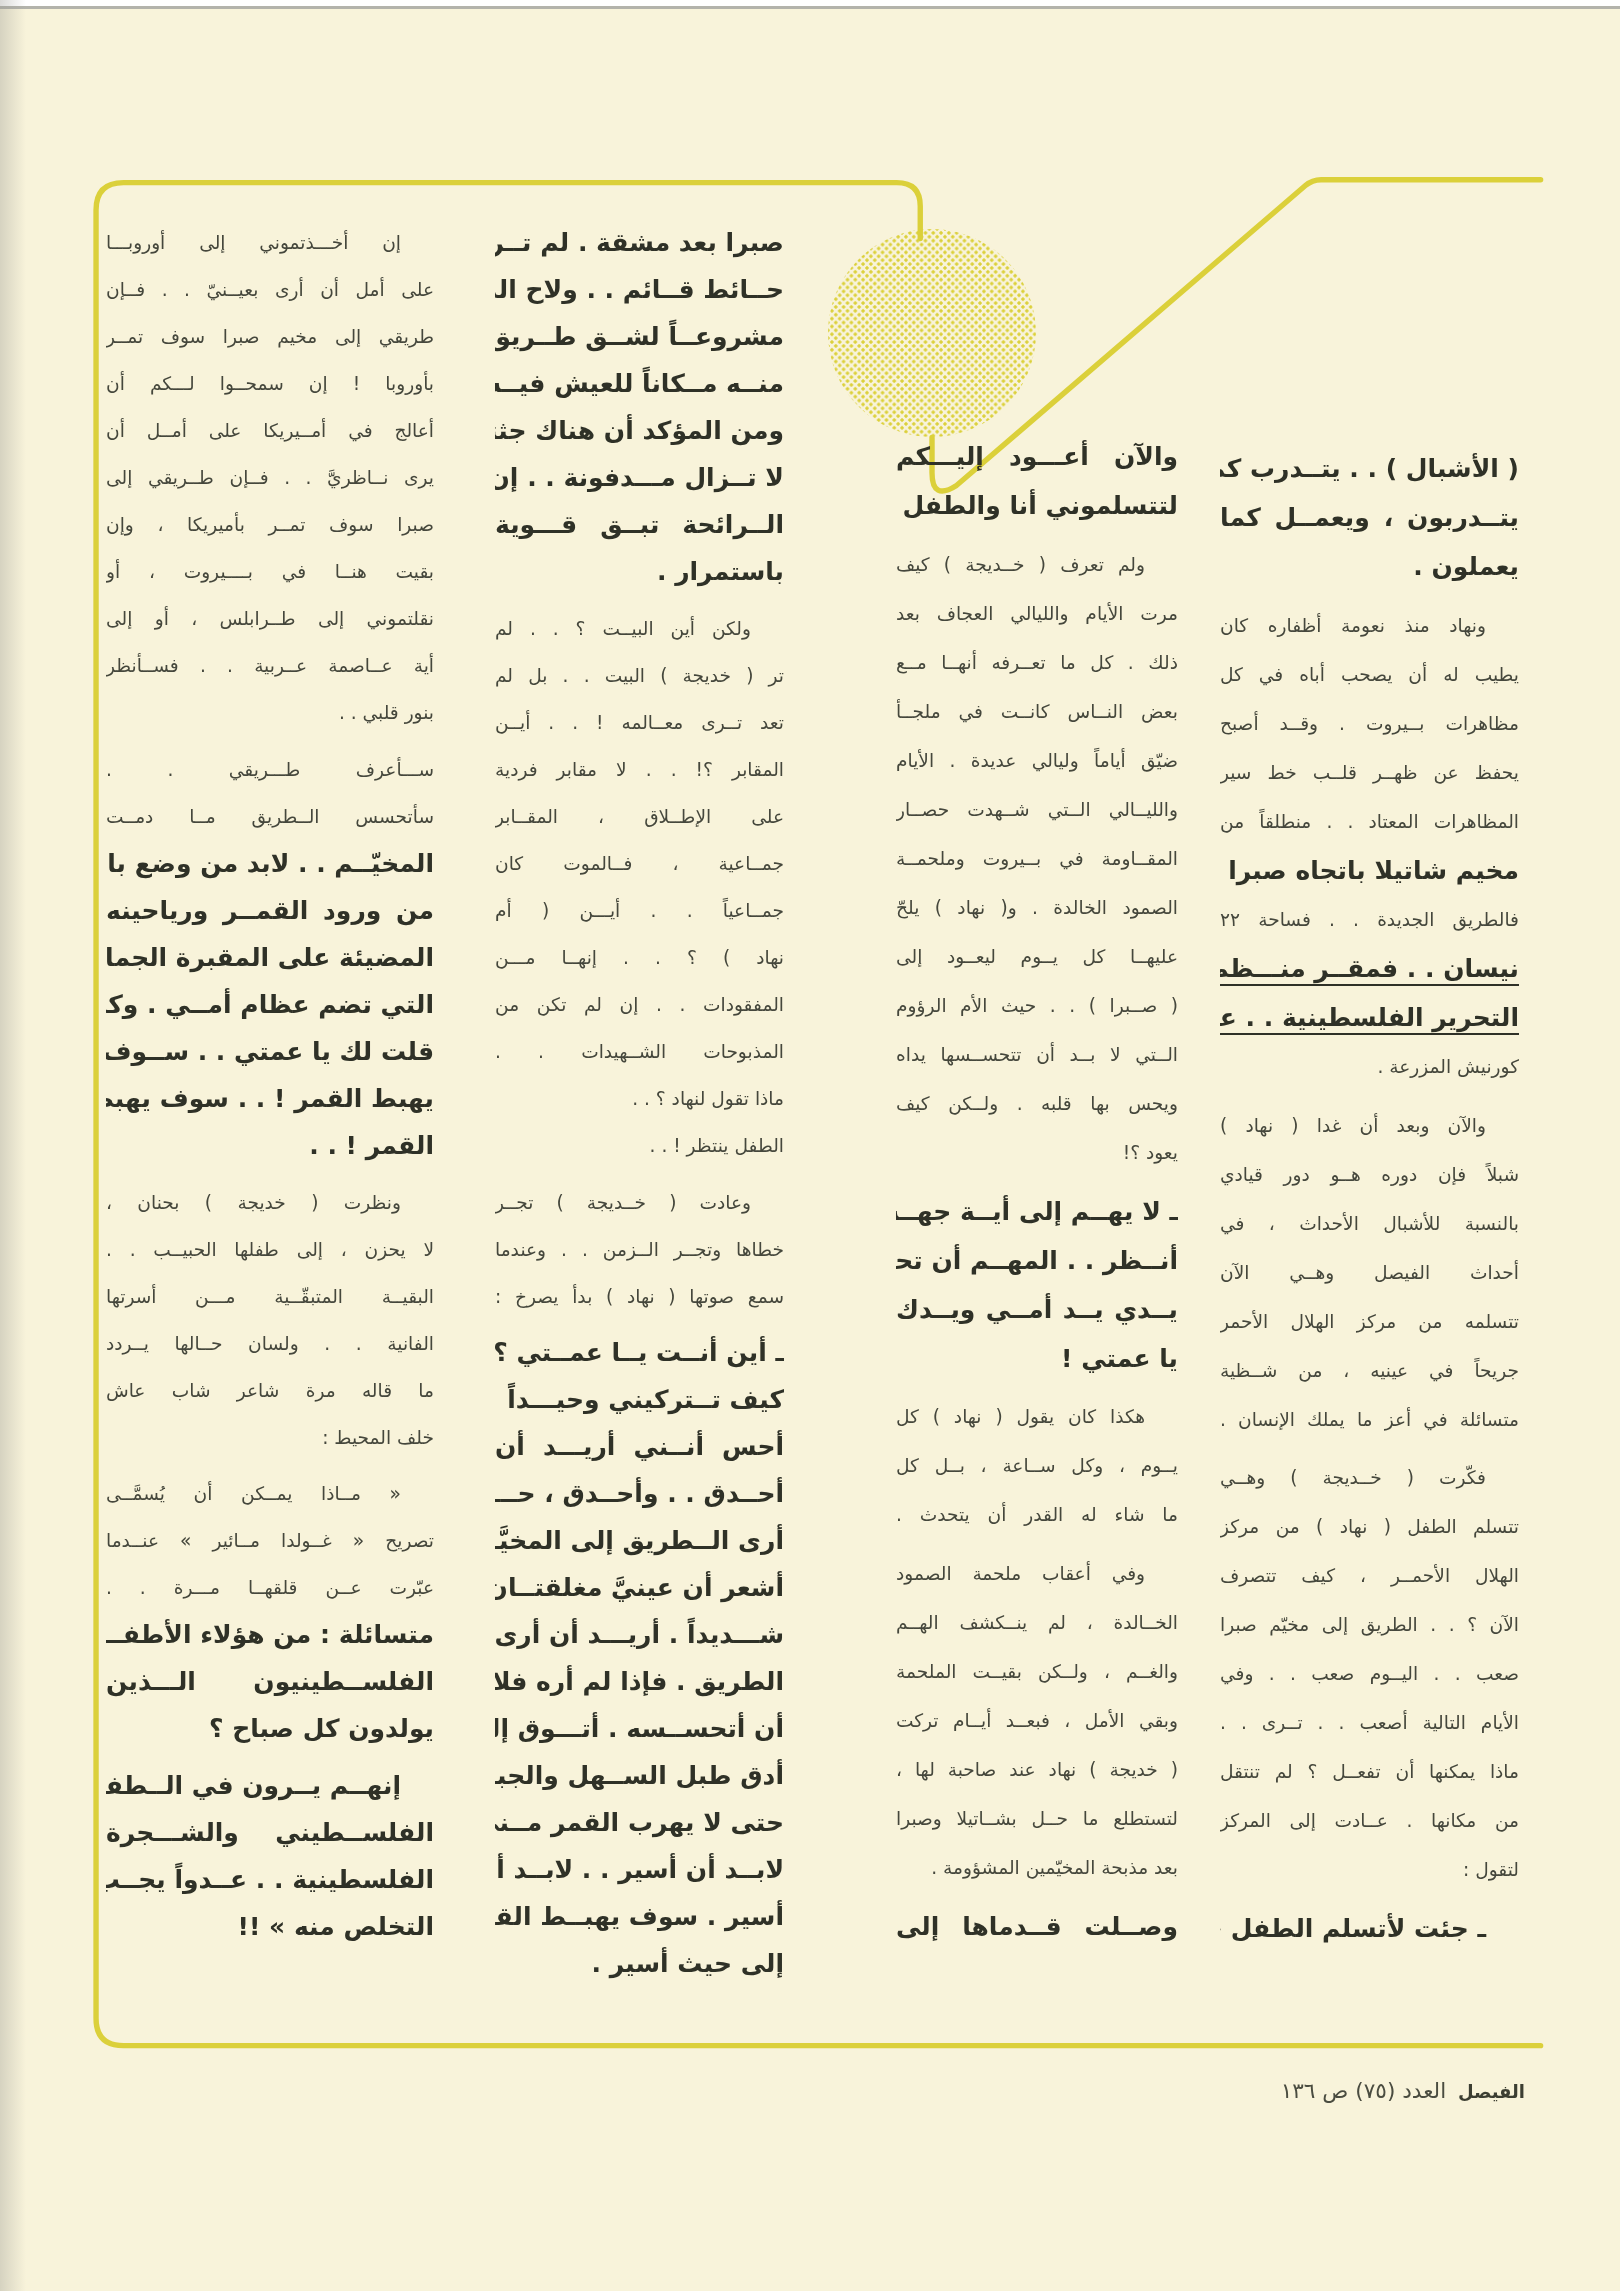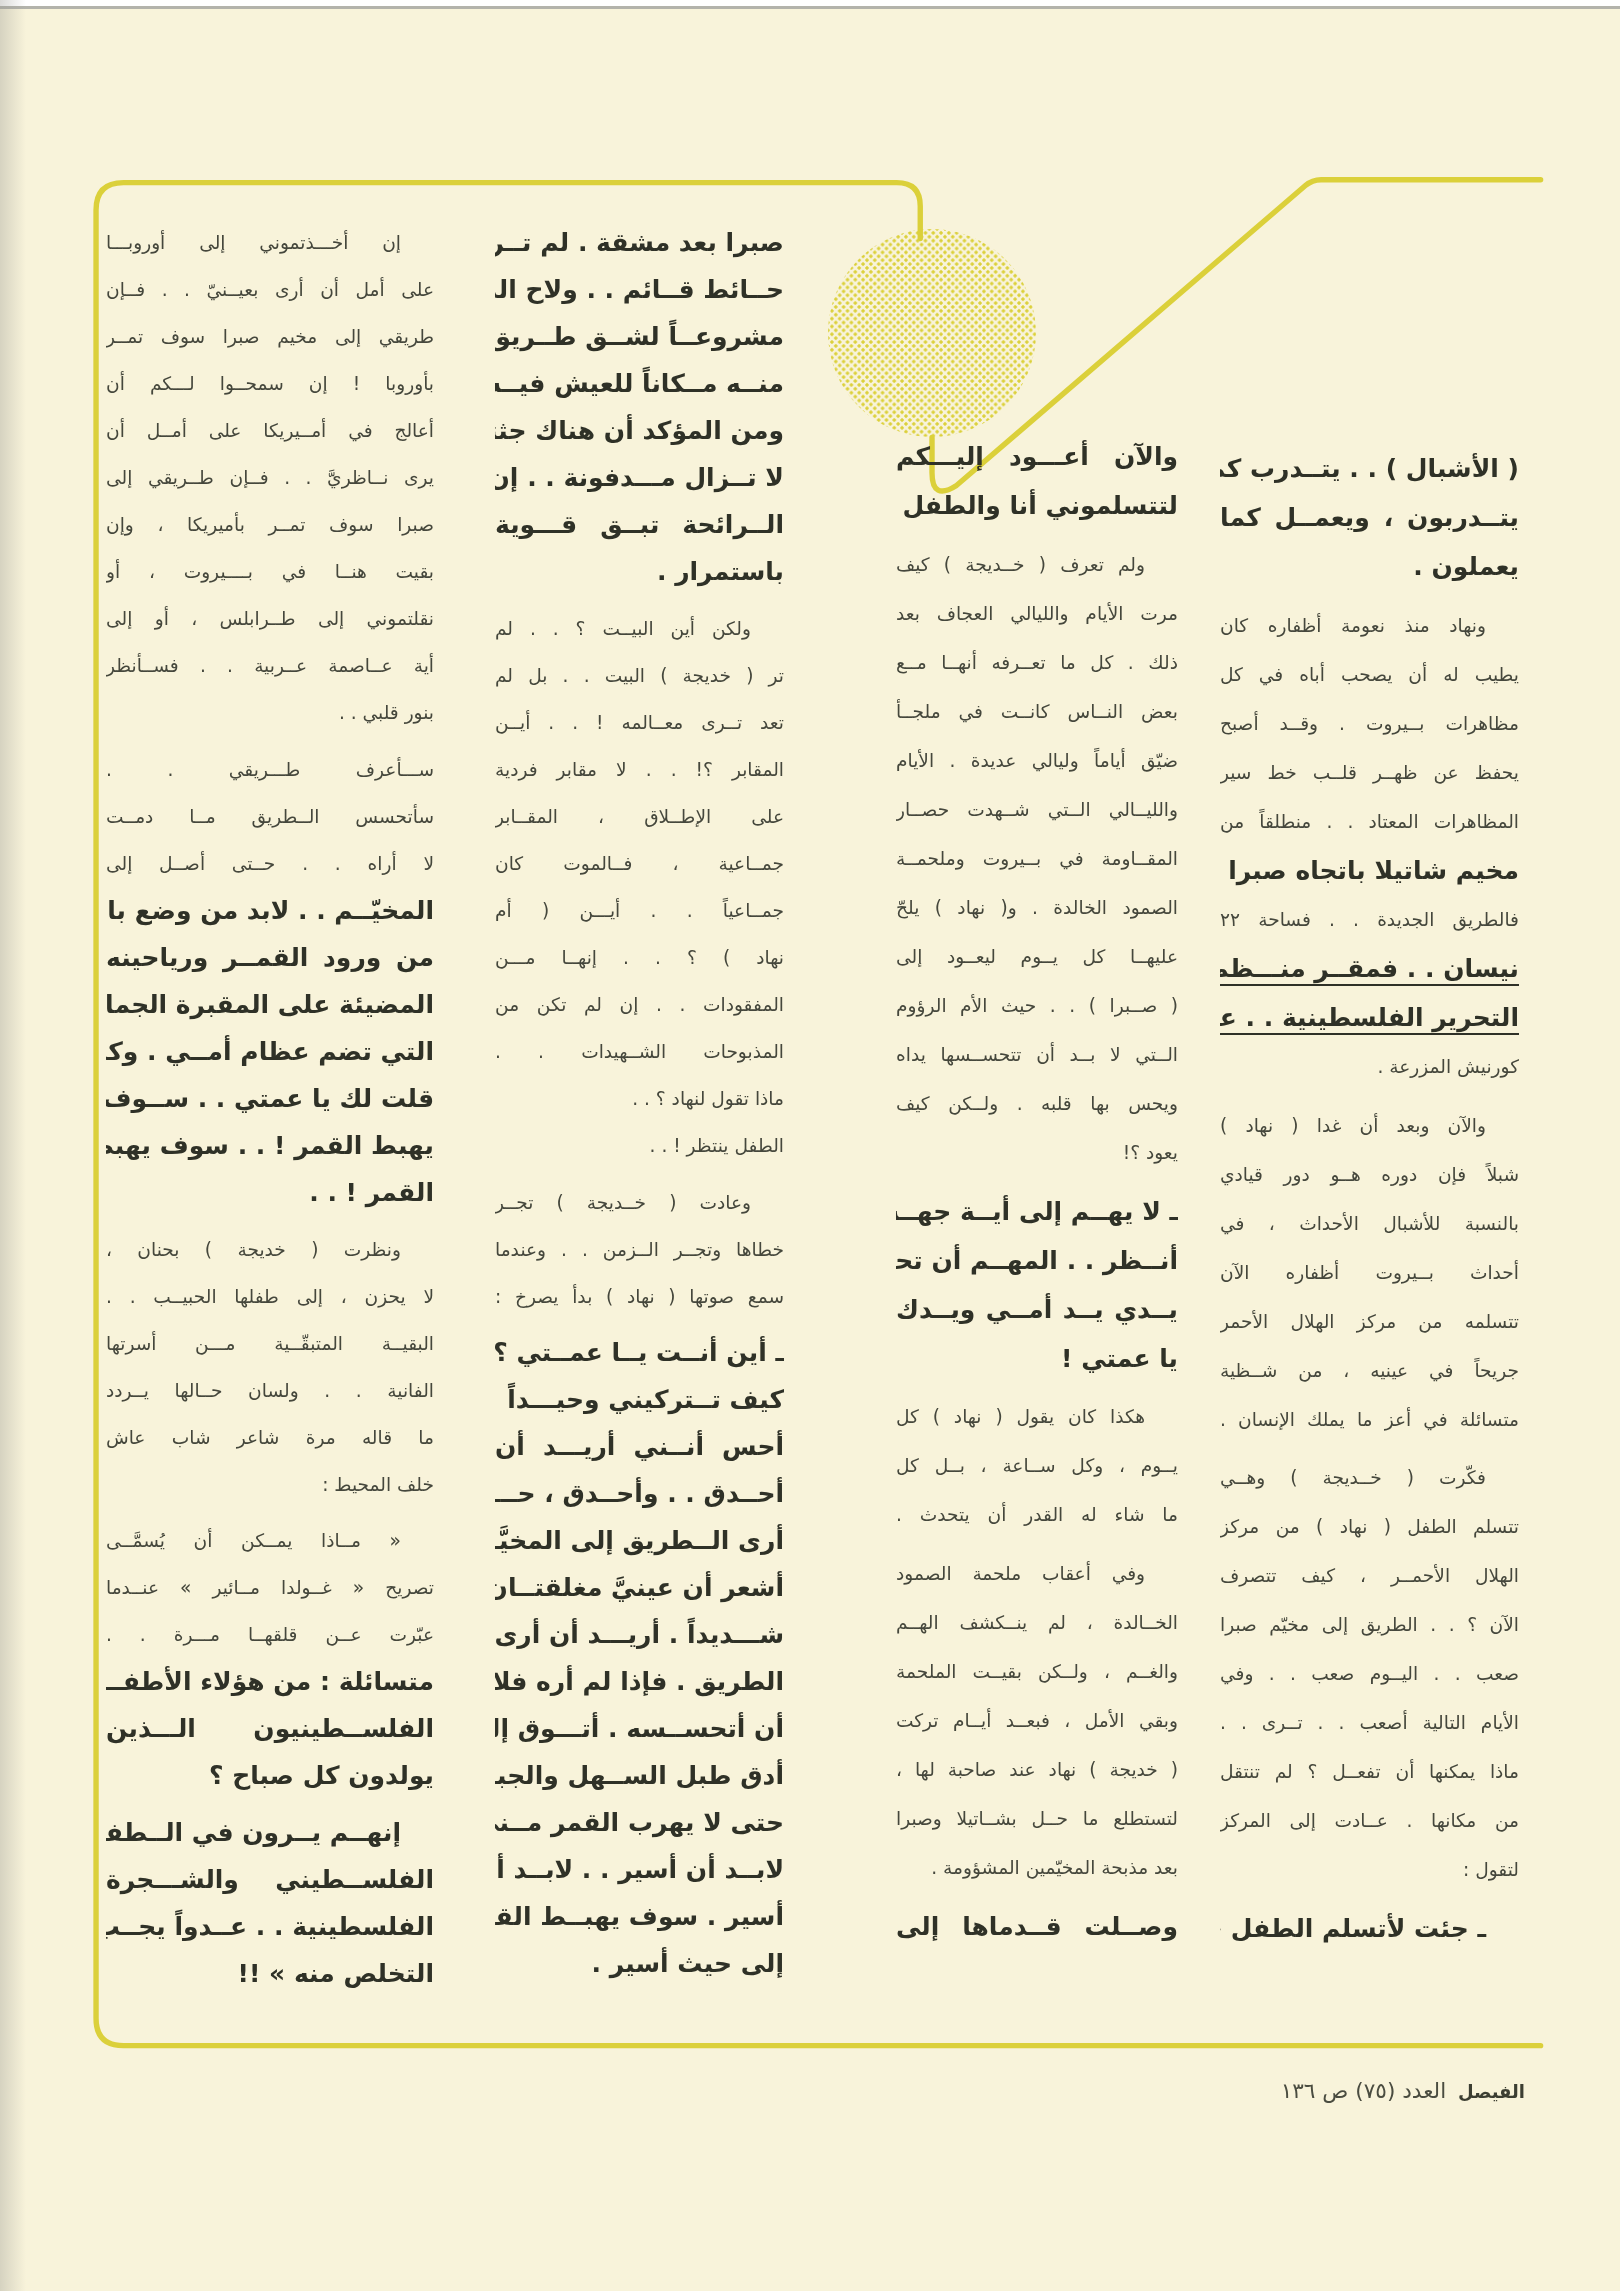--- a/index.html
+++ b/index.html
@@ -76,21 +76,21 @@
       <div class="line">يحفظ عن ظهــر قلــب خط سير</div>
       <div class="line">المظاهرات المعتاد . . منطلقاً من</div>
       <div class="line b">مخيم شاتيلا باتجاه صبرا . .</div>
       <div class="line">فالطريق الجديدة . . فساحة ٢٢</div>
       <div class="line b u">نيسان . . فمقــر منـــظمة</div>
       <div class="line b u">التحرير الفلسطينية . . عبر</div>
       <div class="line end">كورنيش المزرعة .</div>
       <div class="line ind gap">والآن وبعد أن غدا ( نهاد )</div>
       <div class="line">شبلاً فإن دوره هــو دور قيادي</div>
       <div class="line">بالنسبة للأشبال الأحداث ، في</div>
-      <div class="line">أحداث بــيروت أظفاره الآن</div>
+      <div class="line">أحداث الفيصل وهــي الآن</div>
       <div class="line">تتسلمه من مركز الهلال الأحمر</div>
       <div class="line">جريحاً في عينيه ، من شــظية</div>
       <div class="line">متسائلة في أعز ما يملك الإنسان .</div>
       <div class="line ind gap">فكّرت ( خــديجة ) وهــي</div>
       <div class="line">تتسلم الطفل ( نهاد ) من مركز</div>
       <div class="line">الهلال الأحمــر ، كيف تتصرف</div>
       <div class="line">الآن ؟ . . الطريق إلى مخيّم صبرا</div>
       <div class="line">صعب . . اليــوم صعب . . وفي</div>
       <div class="line">الأيام التالية أصعب . . تــرى . .</div>
       <div class="line">ماذا يمكنها أن تفعــل ؟ لم تنتقل</div>
@@ -176,21 +176,20 @@
       <div class="line">بأوروبا ! إن سمحــوا لـــكم أن</div>
       <div class="line">أعالج في أمــيريكا على أمــل أن</div>
       <div class="line">يرى نــاظريَّ . . فــإن طــريقي إلى</div>
       <div class="line">صبرا سوف تمــر بأميريكا ، وإن</div>
       <div class="line">بقيت هنــا في بــــيروت ، أو</div>
       <div class="line">نقلتموني إلى طــرابلس ، أو إلى</div>
       <div class="line">أية عــاصمة عــربية . . فســأنظر</div>
       <div class="line end">بنور قلبي . .</div>
       <div class="line gap">ســـأعرف طـــريقي . .</div>
       <div class="line">سأتحسس الــطريق مــا دمــت</div>
-      <div class="line">لا أراه . . حــتى أصــل إلى</div>
       <div class="line b">المخيّــم . . لابد من وضع باقة</div>
       <div class="line b">من ورود القمــر ورياحينه</div>
       <div class="line b">المضيئة على المقبرة الجماعية</div>
       <div class="line b">التي تضم عظام أمــي . وكما</div>
       <div class="line b">قلت لك يا عمتي . . ســوف</div>
       <div class="line b">يهبط القمر ! . . سوف يهبط</div>
       <div class="line b end">القمر ! . .</div>
       <div class="line ind gap">ونظرت ( خديجة ) بحنان ،</div>
       <div class="line">لا يحزن ، إلى طفلها الحبيــب . .</div>
       <div class="line">البقيــة المتبقّــية مـــن أسرتها</div>

